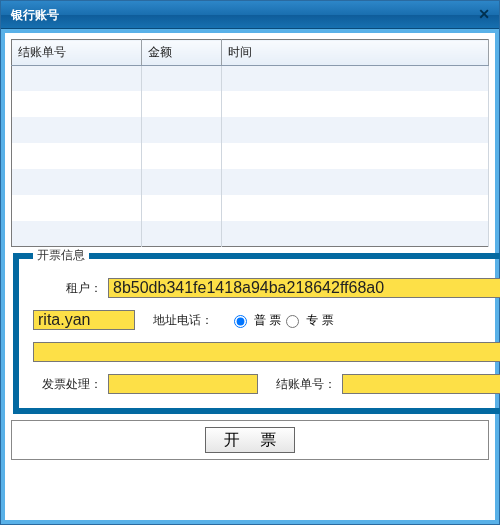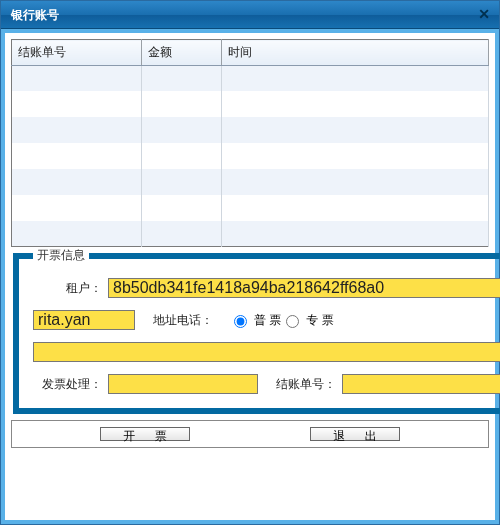--- a/index.html
+++ b/index.html
@@ -132,25 +132,25 @@
   .btnbar {
     margin-top: 6px;
     border: 1px solid #888;
     padding: 6px 0;
     display: flex;
     justify-content: center;
     gap: 120px;
   }
   .btn {
     width: 90px;
-    height: 14px;
+    height: 26px;
     border: 1px solid #666;
     background: linear-gradient(to bottom,#fefefe,#e6e6e6);
     font-family: inherit;
-    font-size: 12px;
+    font-size: 16px;
     letter-spacing: 8px;
     text-indent: 8px;
     cursor: pointer;
     padding: 0;
   }
 </style>
 </head>
 <body>
 
 <div class="window">
@@ -244,18 +244,17 @@
           <span class="lbl">发票处理：</span>
           <input type="text" style="width: 150px;" value="">
           <span class="lbl inline">结账单号：</span>
           <input type="text" style="flex: 1 1 0%;" value="">
         </div>
 
       </fieldset>
 
       <div class="btnbar">
         <button class="btn">开 票</button>
-        <button class="btn">退 出</button>
       </div>
 
     </div>
   </div>
 </div>
 
 </body></html>

